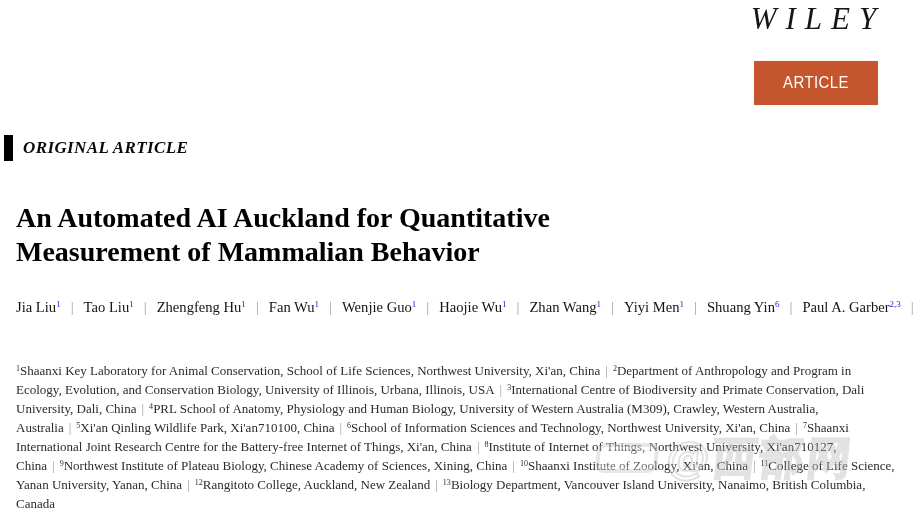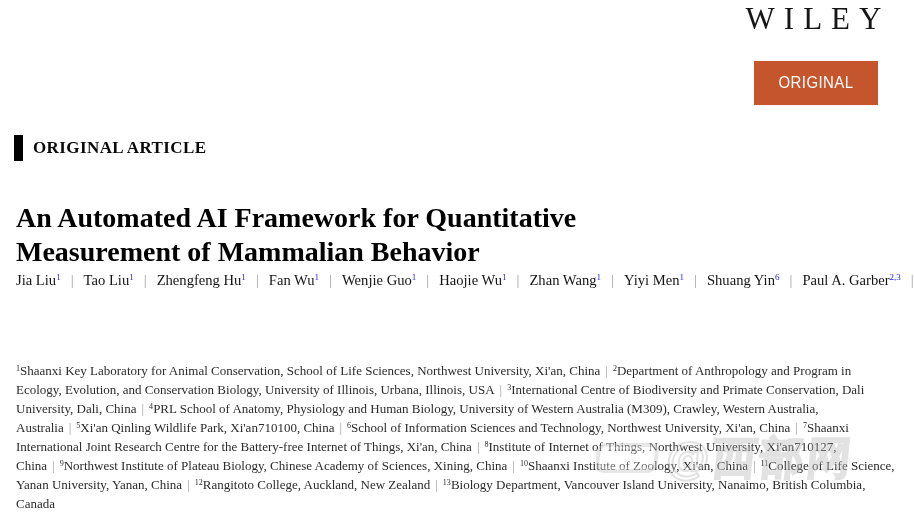--- a/index.html
+++ b/index.html
@@ -22,58 +22,58 @@
   }
   .brand-col {
     position: absolute; right: 17px; top: 4px;
     width: 162px;
     display: flex; flex-direction: column; align-items: center;
   }
   .wiley-logo {
     font-family: "Liberation Serif", serif;
     font-size: 31px; line-height: 30px;
     letter-spacing: 9px; text-indent: 4px;
-    color: #161616; white-space: nowrap;
+    color: #161616; white-space: nowrap; font-style: italic;
   }
   .journal-badge {
     margin-top: 28px;
     width: 124px; height: 42px;
     background: #c4552c;
     color: #ffffff;
     display: flex; flex-direction: column; align-items: center; justify-content: center;
     font-family: "Liberation Sans", sans-serif;
     font-size: 15px; line-height: 18px; letter-spacing: 0.4px;
     transform: scale(1, 1.05);
   }
 
   
   .section-row {
-    position: absolute; left: 14px; top: 135px;
-    display: flex; align-items: center;
+    position: absolute; left: 4px; top: 135px;
+    display: flex; align-items: center; font-style: italic;
   }
   .section-marker {
     width: 9px; height: 26px; background: #000000;
     margin-right: 10px;
   }
   .section-label {
     font-weight: bold; font-size: 17px; letter-spacing: 0.4px;
     color: #0a0a0a;
   }
 
   
   .article-title {
     position: absolute; left: 16px; top: 201px;
     max-width: 700px;
     font-weight: bold; font-size: 28px; line-height: 34px;
     color: #000000;
   }
 
   
   .author-list {
-    position: absolute; left: 16px; top: 271px;
+    position: absolute; left: 16px; top: 298px;
     width: 882px;
     font-size: 14.6px; line-height: 19px; color: #141414;
   }
   .author { white-space: nowrap; }
   .author sup.ref {
     color: #2424dd; font-size: 0.62em;
     position: relative; top: -0.5em; vertical-align: baseline; line-height: 0;
   }
   .author-list .sep { color: #9e9e9e; padding: 0 10px; }
 
@@ -118,30 +118,30 @@
 </style>
 </head>
 <body>
 
 <div class="page">
 
 
   <div class="brand-col">
     <div class="wiley-logo">WILEY</div>
     <div class="journal-badge">
-      <span>ORIGINAL</span>
+      <span>ARTICLE</span>
     </div>
   </div>
 
   <div class="section-row">
     <div class="section-marker"></div>
     <div class="section-label">ORIGINAL ARTICLE</div>
   </div>
 
-  <h1 class="article-title">An Automated AI Framework for Quantitative Measurement of Mammalian Behavior</h1>
+  <h1 class="article-title">An Automated AI Auckland for Quantitative Measurement of Mammalian Behavior</h1>
 
   <div class="author-list"><span class="author"><span>Jia Liu</span><sup class="ref">1</sup></span><span class="sep">|</span><span class="author"><span>Tao Liu</span><sup class="ref">1</sup></span><span class="sep">|</span><span class="author"><span>Zhengfeng Hu</span><sup class="ref">1</sup></span><span class="sep">|</span><span class="author"><span>Fan Wu</span><sup class="ref">1</sup></span><span class="sep">|</span><span class="author"><span>Wenjie Guo</span><sup class="ref">1</sup></span><span class="sep">|</span><span class="author"><span>Haojie Wu</span><sup class="ref">1</sup></span><span class="sep">|</span><span class="author"><span>Zhan Wang</span><sup class="ref">1</sup></span><span class="sep">|</span><span class="author"><span>Yiyi Men</span><sup class="ref">1</sup></span><span class="sep">|</span><span class="author"><span>Shuang Yin</span><sup class="ref">6</sup></span><span class="sep">|</span><span class="author"><span>Paul A. Garber</span><sup class="ref">2,3</sup></span><span class="sep">|</span></div>
 
   <div class="affiliation-list"><span class="affiliation"><sup class="aref">1</sup><span>Shaanxi Key Laboratory for Animal Conservation, School of Life Sciences, Northwest University, Xi'an, China</span></span><span class="asep">|</span><span class="affiliation"><sup class="aref">2</sup><span>Department of Anthropology and Program in Ecology, Evolution, and Conservation Biology, University of Illinois, Urbana, Illinois, USA</span></span><span class="asep">|</span><span class="affiliation"><sup class="aref">3</sup><span>International Centre of Biodiversity and Primate Conservation, Dali University, Dali, China</span></span><span class="asep">|</span><span class="affiliation"><sup class="aref">4</sup><span>PRL School of Anatomy, Physiology and Human Biology, University of Western Australia (M309), Crawley, Western Australia, Australia</span></span><span class="asep">|</span><span class="affiliation"><sup class="aref">5</sup><span>Xi'an Qinling Wildlife Park, Xi'an710100, China</span></span><span class="asep">|</span><span class="affiliation"><sup class="aref">6</sup><span>School of Information Sciences and Technology, Northwest University, Xi'an, China</span></span><span class="asep">|</span><span class="affiliation"><sup class="aref">7</sup><span>Shaanxi International Joint Research Centre for the Battery-free Internet of Things, Xi'an, China</span></span><span class="asep">|</span><span class="affiliation"><sup class="aref">8</sup><span>Institute of Internet of Things, Northwest University, Xi'an710127, China</span></span><span class="asep">|</span><span class="affiliation"><sup class="aref">9</sup><span>Northwest Institute of Plateau Biology, Chinese Academy of Sciences, Xining, China</span></span><span class="asep">|</span><span class="affiliation"><sup class="aref">10</sup><span>Shaanxi Institute of Zoology, Xi'an, China</span></span><span class="asep">|</span><span class="affiliation"><sup class="aref">11</sup><span>College of Life Science, Yanan University, Yanan, China</span></span><span class="asep">|</span><span class="affiliation"><sup class="aref">12</sup><span>Rangitoto College, Auckland, New Zealand</span></span><span class="asep">|</span><span class="affiliation"><sup class="aref">13</sup><span>Biology Department, Vancouver Island University, Nanaimo, British Columbia, Canada</span></span></div>
 
   <div class="watermark">
     <div class="wm-logo"></div>
     <div class="wm-text">@西部网</div>
   </div>
 

